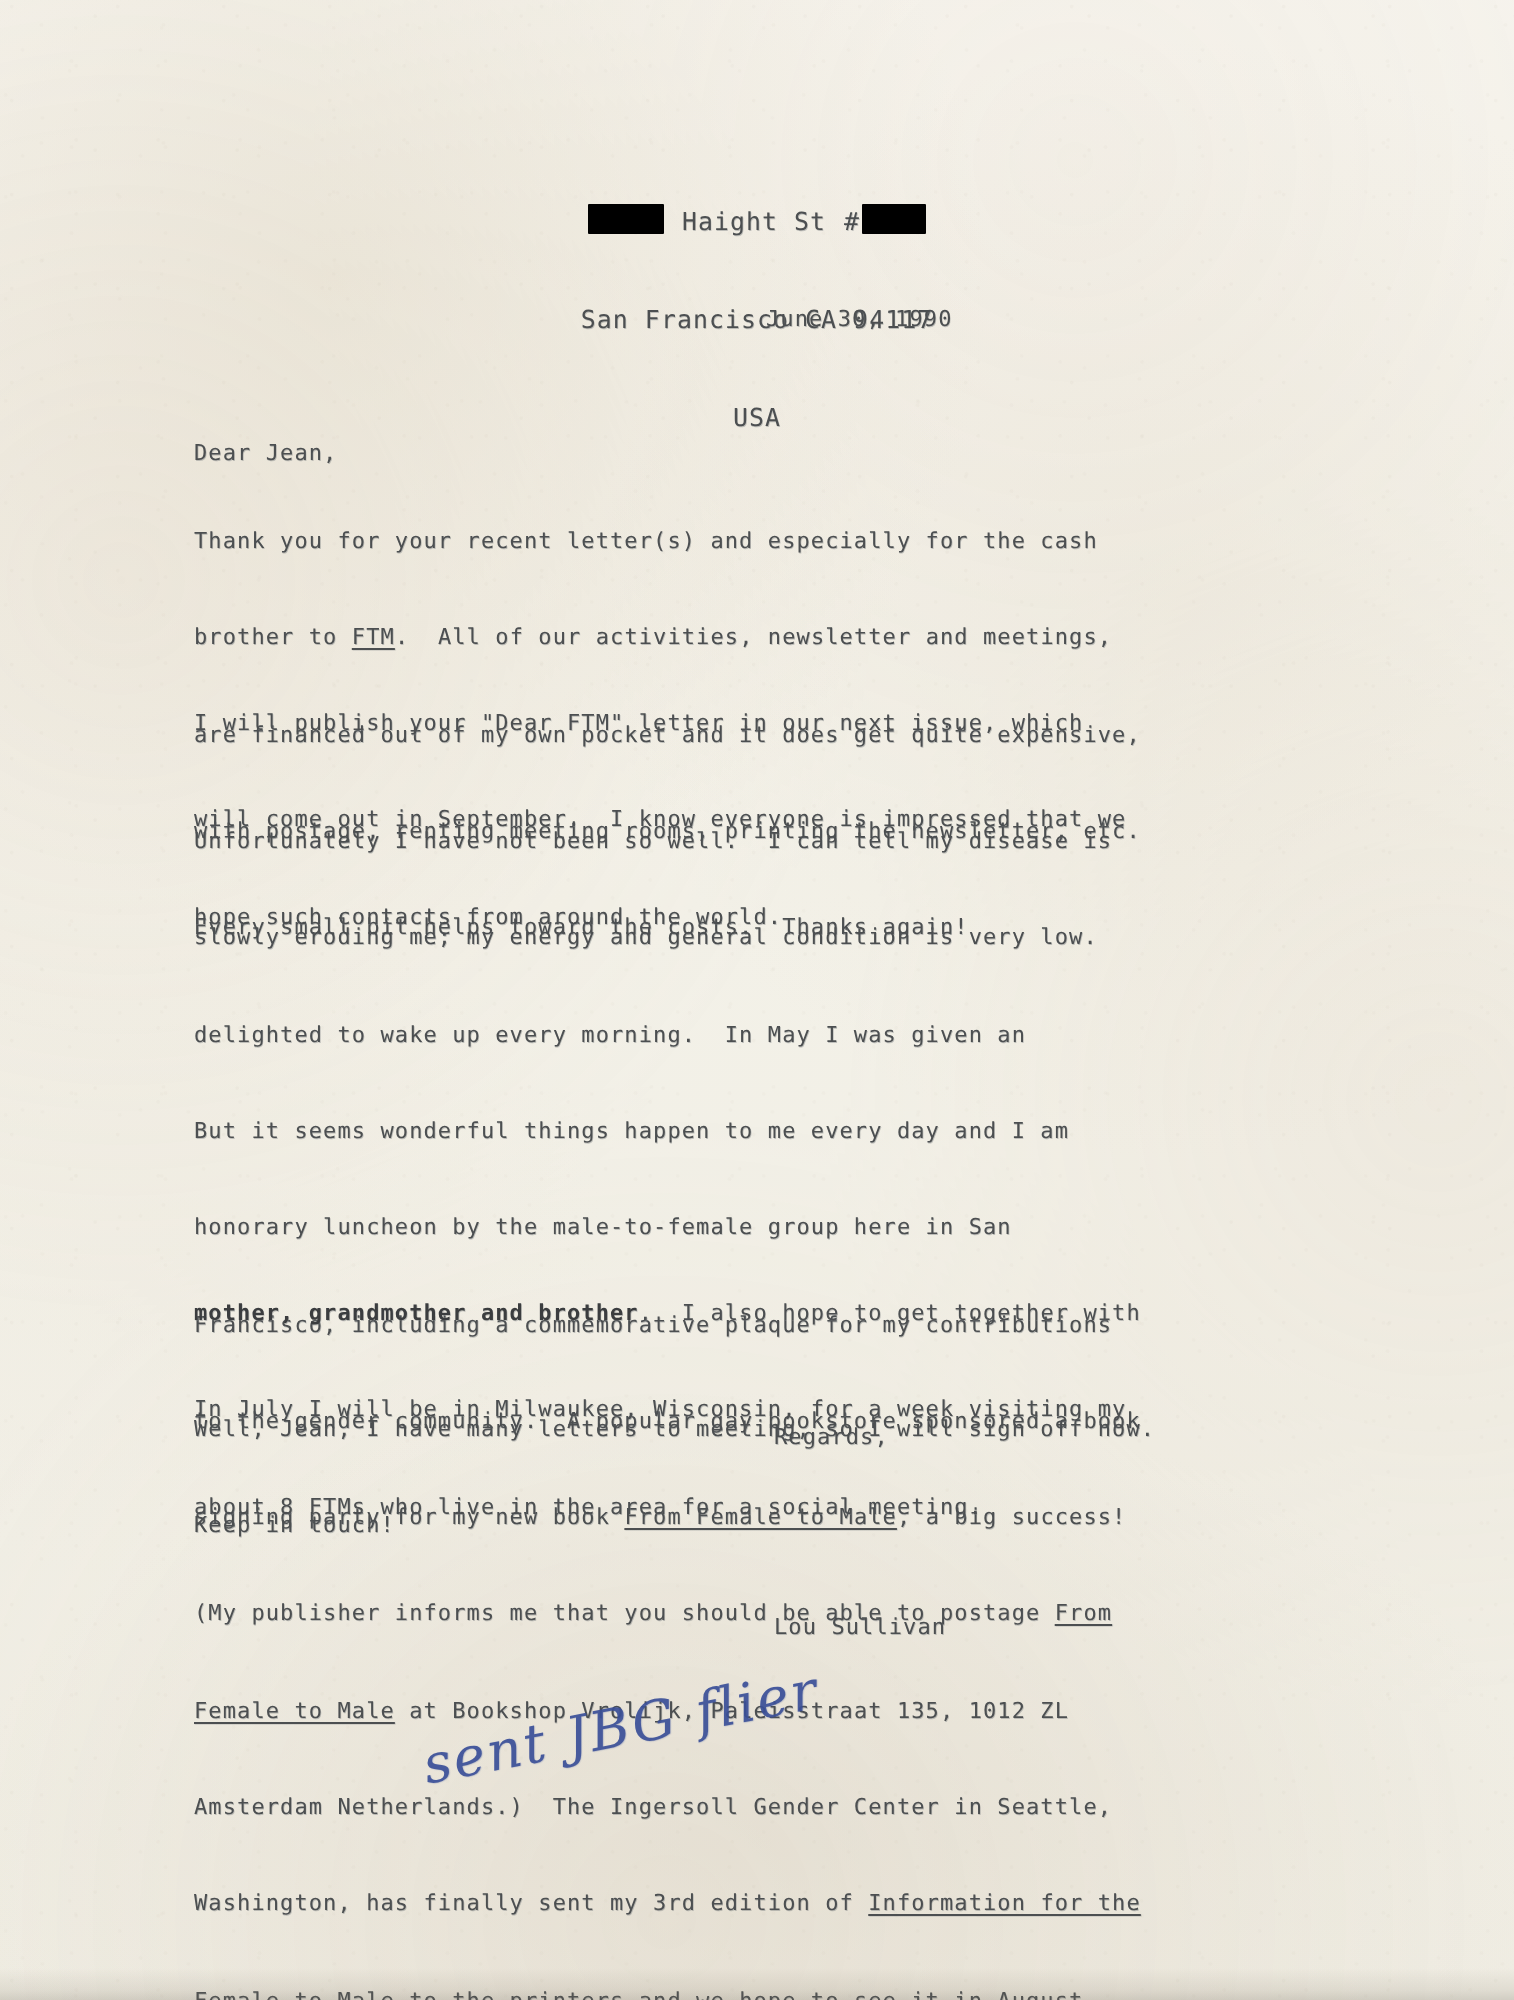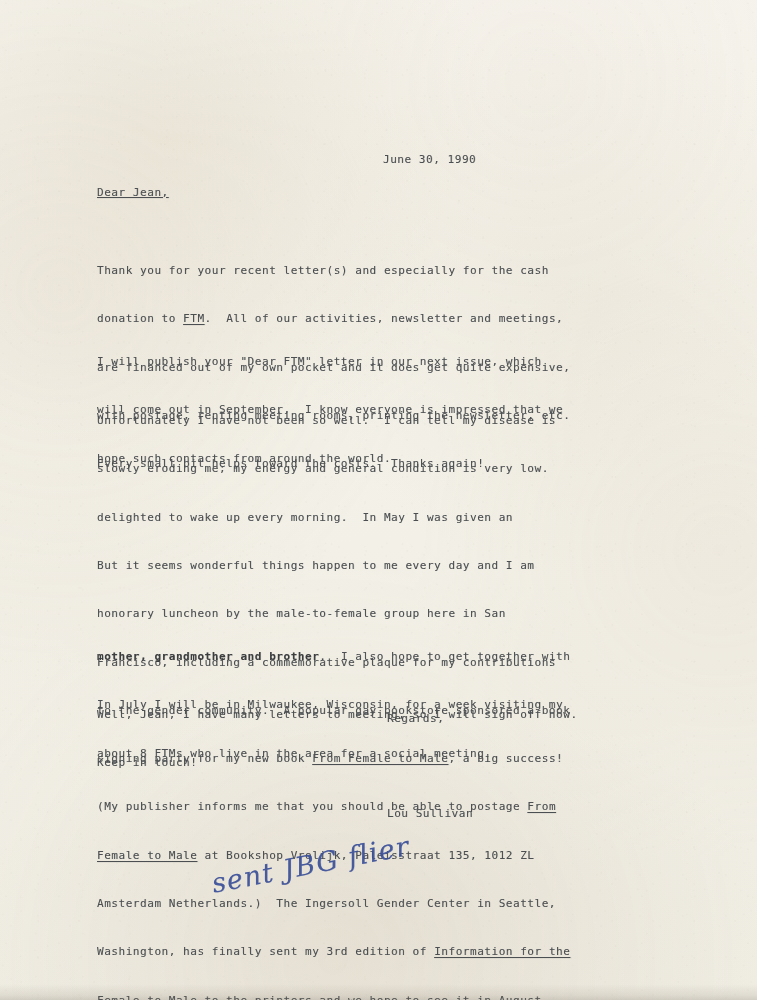--- a/index.html
+++ b/index.html
@@ -103,21 +103,21 @@
   .redaction {
     display: inline-block;
     background: #000000;
     vertical-align: -2px;
     border-radius: 0.5px;
   }
   .redaction.r1 { width: 38px; height: 15px; margin-right: 9px; }
   .redaction.r2 { width: 32px; height: 15px; margin-left: 1px; }
 
   #date-line    { top: 152px; left: 383px; }
-  #salutation   { top: 185px; text-decoration: underline; }
+  #salutation   { top: 219px; }
   #para-1       { top: 231px; }
   #para-2       { top: 322px; }
   #para-3       { top: 381px; }
   #para-4       { top: 617px; }
   #para-5       { top: 675px; }
   #closing      { top: 711px; left: 387px; }
   #signature    { top: 806px; left: 387px; }
 
   
   #handwriting {
@@ -137,28 +137,33 @@
   }
 </style>
 </head>
 <body>
 
 <div class="page">
 
   <div class="grain"></div>
   <div class="foxing"></div>
 
+  <div id="address-block">
+    <span class="addr-line"><span class="redaction r1"></span><span>Haight St</span><span style="margin-left:9px;">#</span><span class="redaction r2"></span></span>
+    <span class="addr-line">San Francisco CA 94117</span>
+    <span class="addr-line">USA</span>
+  </div>
 
   <div class="typed block" id="date-line">June 30, 1990</div>
 
   <div class="typed block" id="salutation">Dear Jean,</div>
 
   <div class="typed block" id="para-1">
     <div class="line">Thank you for your recent letter(s) and especially for the cash</div>
-    <div class="line"><span>donation to </span><span class="u">FTM</span><span>.  All of our activities, newsletter and meetings,</span></div>
+    <div class="line"><span>brother to </span><span class="u">FTM</span><span>.  All of our activities, newsletter and meetings,</span></div>
     <div class="line">are financed out of my own pocket and it does get quite expensive,</div>
     <div class="line">with postage, renting meeting rooms, printing the newsletter, etc.</div>
     <div class="line">Every small bit helps toward the costs.  Thanks again!</div>
   </div>
 
   <div class="typed block" id="para-2">
     <div class="line">I will publish your "Dear FTM" letter in our next issue, which</div>
     <div class="line">will come out in September.  I know everyone is impressed that we</div>
     <div class="line">hope such contacts from around the world.</div>
   </div>

